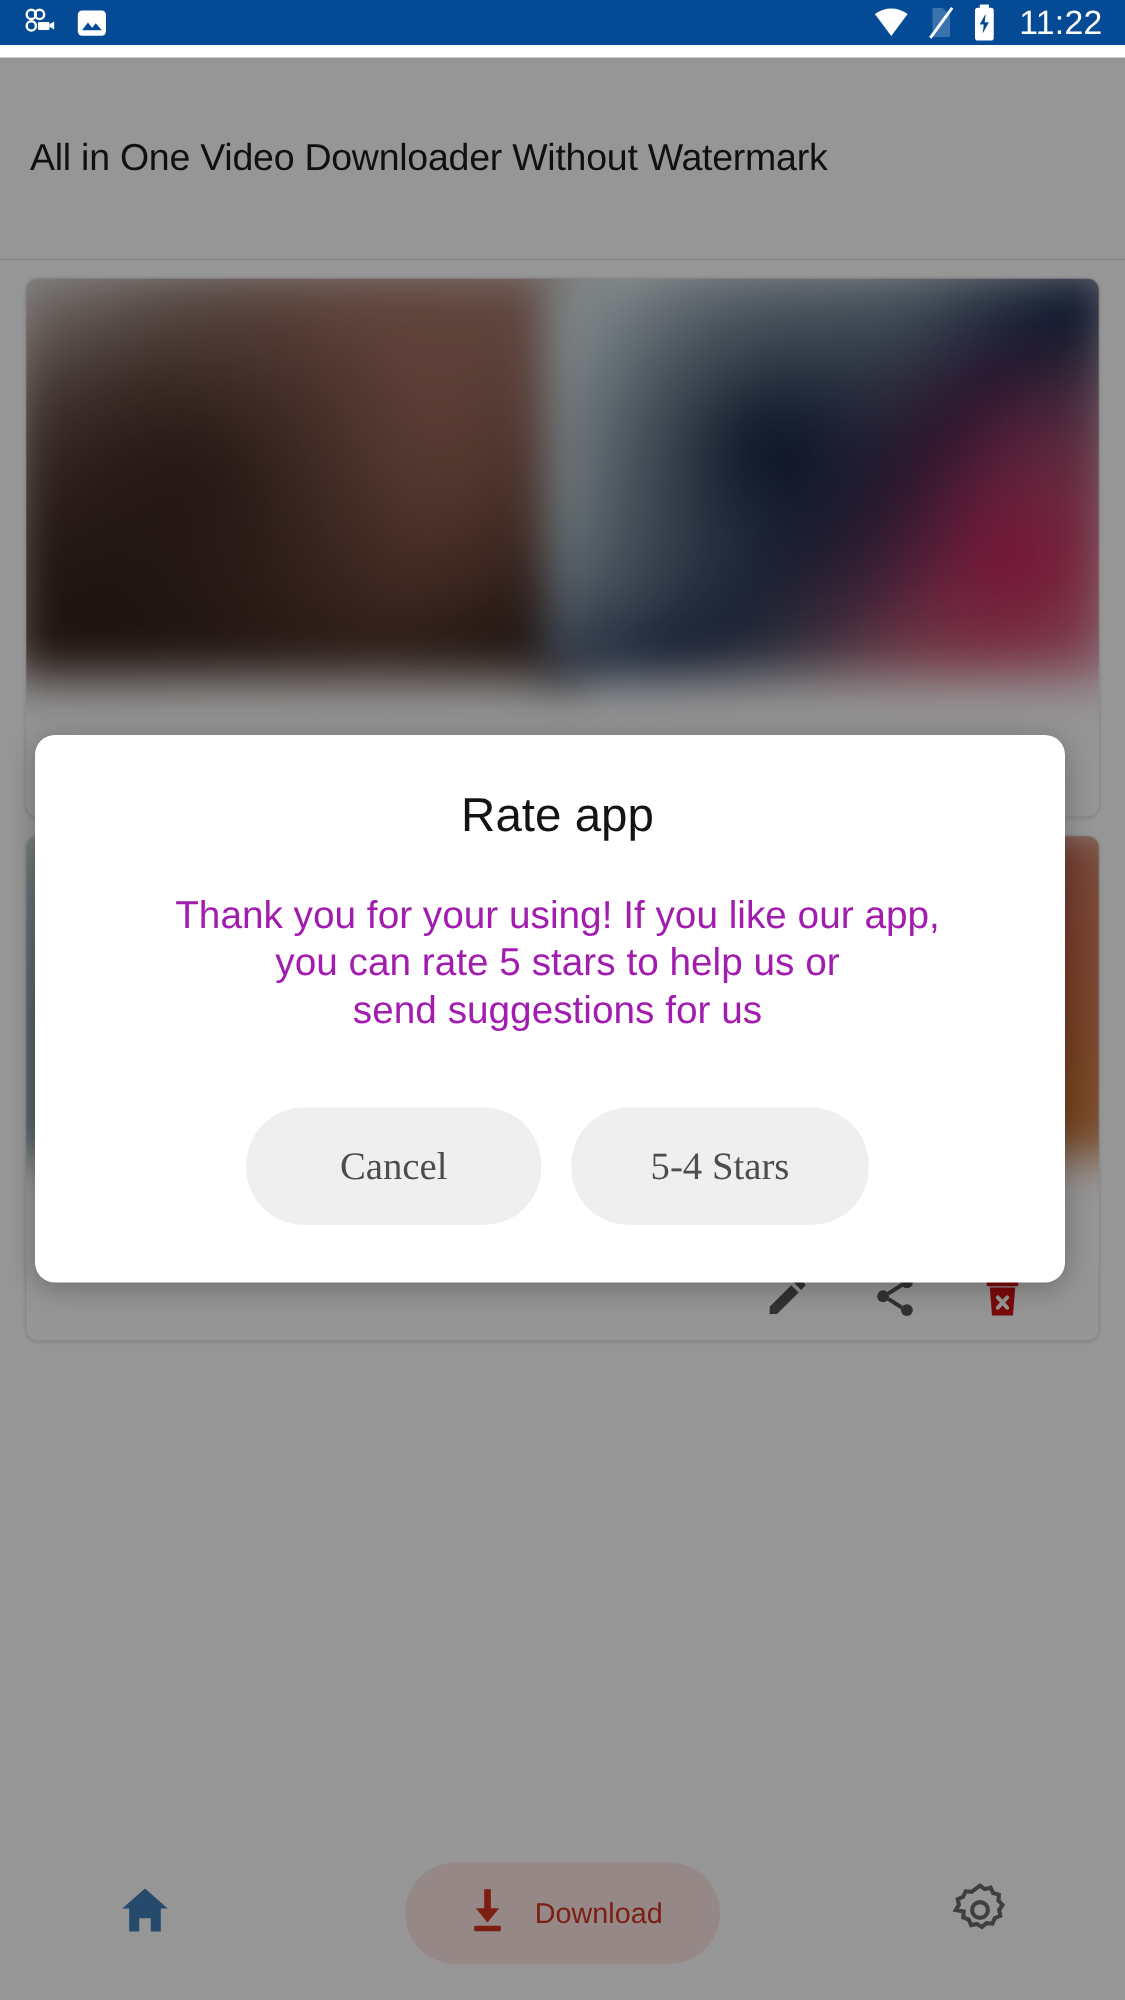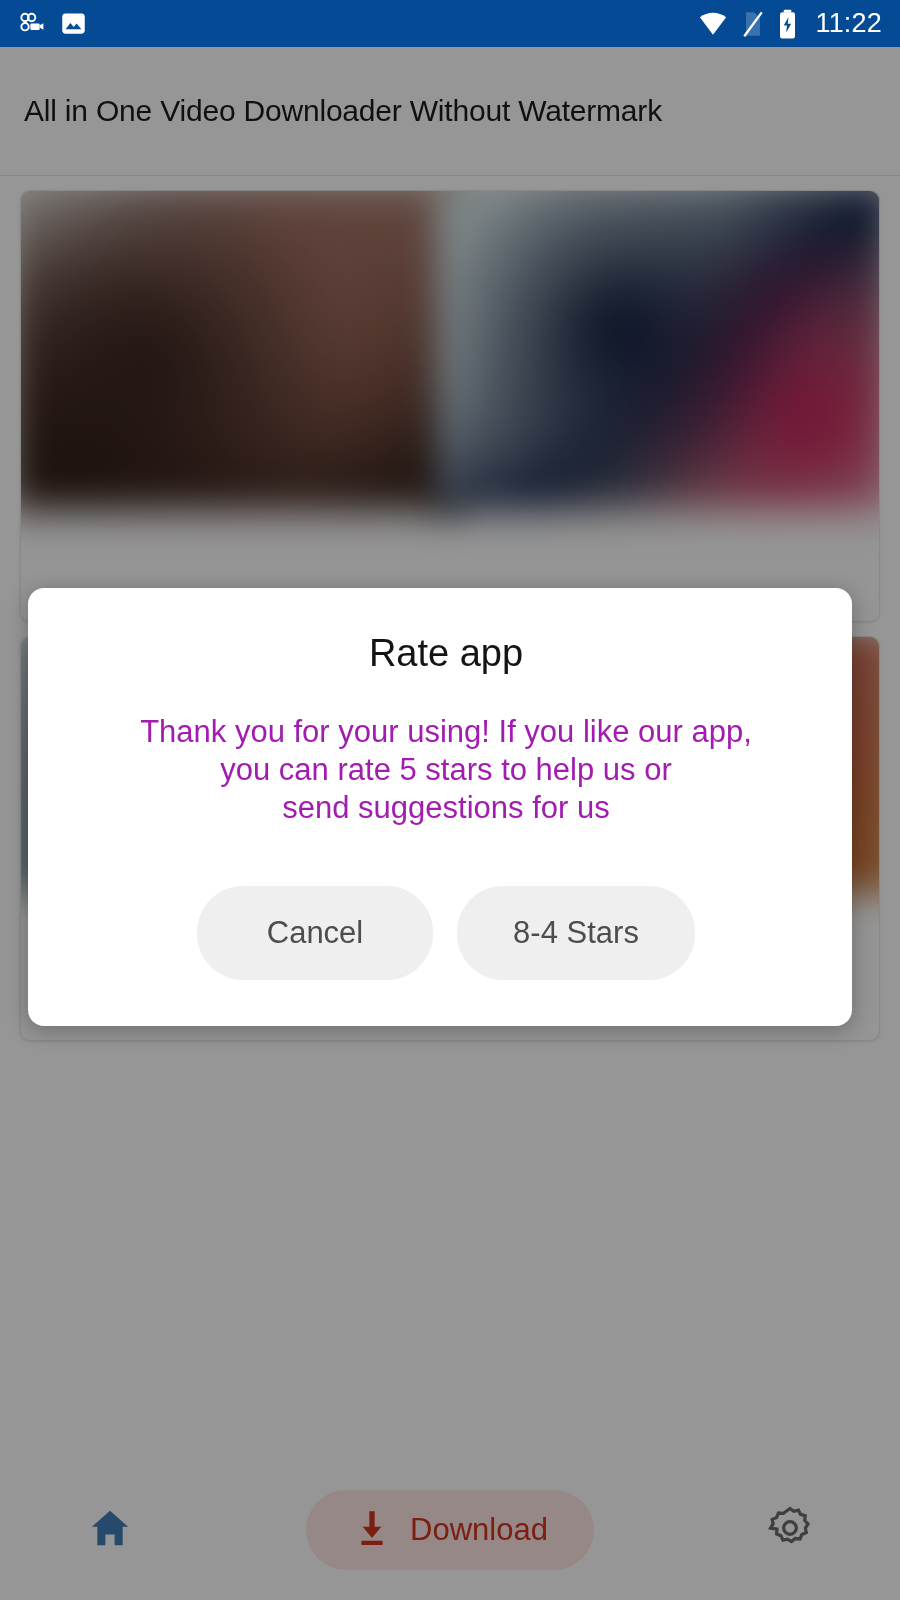--- a/index.html
+++ b/index.html
@@ -12,21 +12,21 @@
   #screen {
     position: relative;
     width: 900px; height: 1600px;
     background: #ffffff;
     overflow: hidden;
   }
 
   
   #status-bar {
     position: absolute; top: 0; left: 0;
-    width: 900px; height: 47px;
+    width: 900px; height: 36px;
     background: #044a94;
     display: flex; align-items: center;
     padding: 0 18px;
     z-index: 40;
   }
   .sb-left { display: flex; align-items: center; gap: 16px; }
   .sb-right { display: flex; align-items: center; gap: 14px; margin-left: auto; }
   .sb-icon { display: flex; align-items: center; justify-content: center; }
   .sb-time {
     color: #ffffff; font-size: 27px; font-weight: 500;
@@ -34,21 +34,21 @@
   }
 
   
   #app-content {
     position: absolute; top: 46px; left: 0;
     width: 900px; height: 1554px;
     background: #ffffff;
     z-index: 5;
   }
   #app-bar {
-    height: 130px; width: 100%;
+    height: 162px; width: 100%;
     background: #ffffff;
     display: flex; align-items: center;
     padding: 0 24px;
     border-bottom: 1px solid #e2e2e2;
   }
   #app-title {
     font-size: 30px; color: #1c1c1c; font-weight: 400;
     letter-spacing: -0.2px;
   }
 
@@ -113,21 +113,21 @@
     display: flex; align-items: center; justify-content: space-around;
     z-index: 6;
   }
   .nav-item { display: flex; align-items: center; justify-content: center; }
   #nav-download {
     background: #fde8e4;
     border-radius: 46px;
     padding: 18px 46px;
     display: flex; align-items: center; gap: 18px;
   }
-  #nav-download-label { color: #d3331f; font-size: 31px; }
+  #nav-download-label { color: #d3331f; font-size: 23px; }
 
   
   #scrim {
     position: absolute; top: 46px; left: 0;
     width: 900px; height: 1554px;
     background: rgba(0,0,0,0.41);
     z-index: 20;
   }
 
   
@@ -154,21 +154,21 @@
     white-space: pre-line;
   }
   #dialog-buttons {
     display: flex; align-items: center; justify-content: center;
     gap: 24px;
     padding: 60px 34px 46px 34px;
   }
   .dlg-btn {
     border: none; outline: none; cursor: pointer;
     border-radius: 46px;
-    font-family: Liberation Sans, sans-serif;
+    font-family: Liberation Serif, serif;
     font-size: 31px;
     height: 94px;
     display: flex; align-items: center; justify-content: center;
   }
   .dlg-btn.neutral { background: #efefef; color: #4d4d4d; }
   .dlg-btn.primary { background: #1283fb; color: #ffffff; }
   #btn-cancel { width: 236px; }
   #btn-1-4-stars { width: 238px; }
   #btn-5-stars { width: 238px; }
 </style>
@@ -301,17 +301,17 @@
 
   <div id="scrim"></div>
 
   <div id="rate-dialog">
     <div id="dialog-title">Rate app</div>
     <div id="dialog-message">Thank you for your using!  If you like our app,
 you can rate 5 stars to help us or
 send suggestions for us</div>
     <div id="dialog-buttons">
       <button id="btn-cancel" class="dlg-btn neutral">Cancel</button>
-      <button id="btn-1-4-stars" class="dlg-btn neutral">8-4 Stars</button>
+      <button id="btn-1-4-stars" class="dlg-btn neutral">5-4 Stars</button>
     </div>
   </div>
 
 </div>
 
 </body></html>

